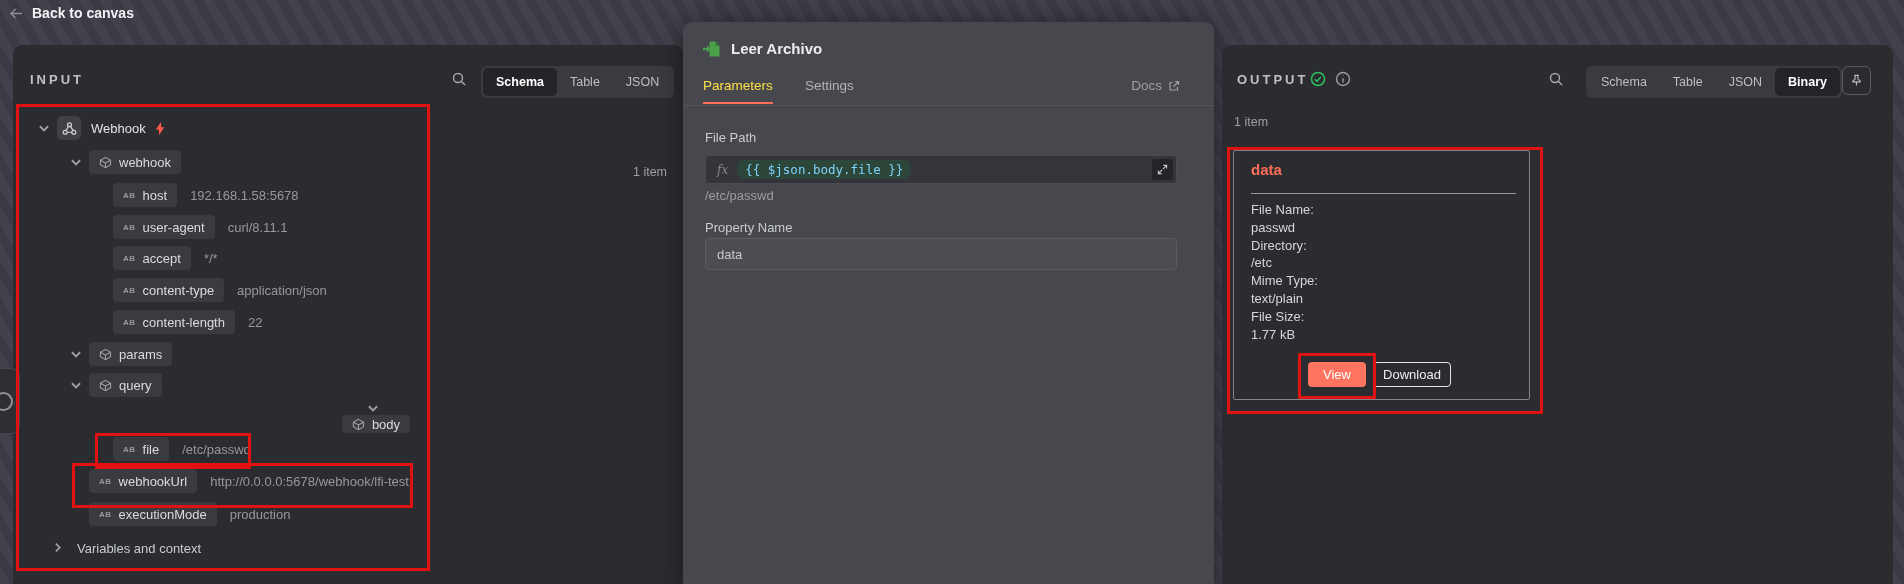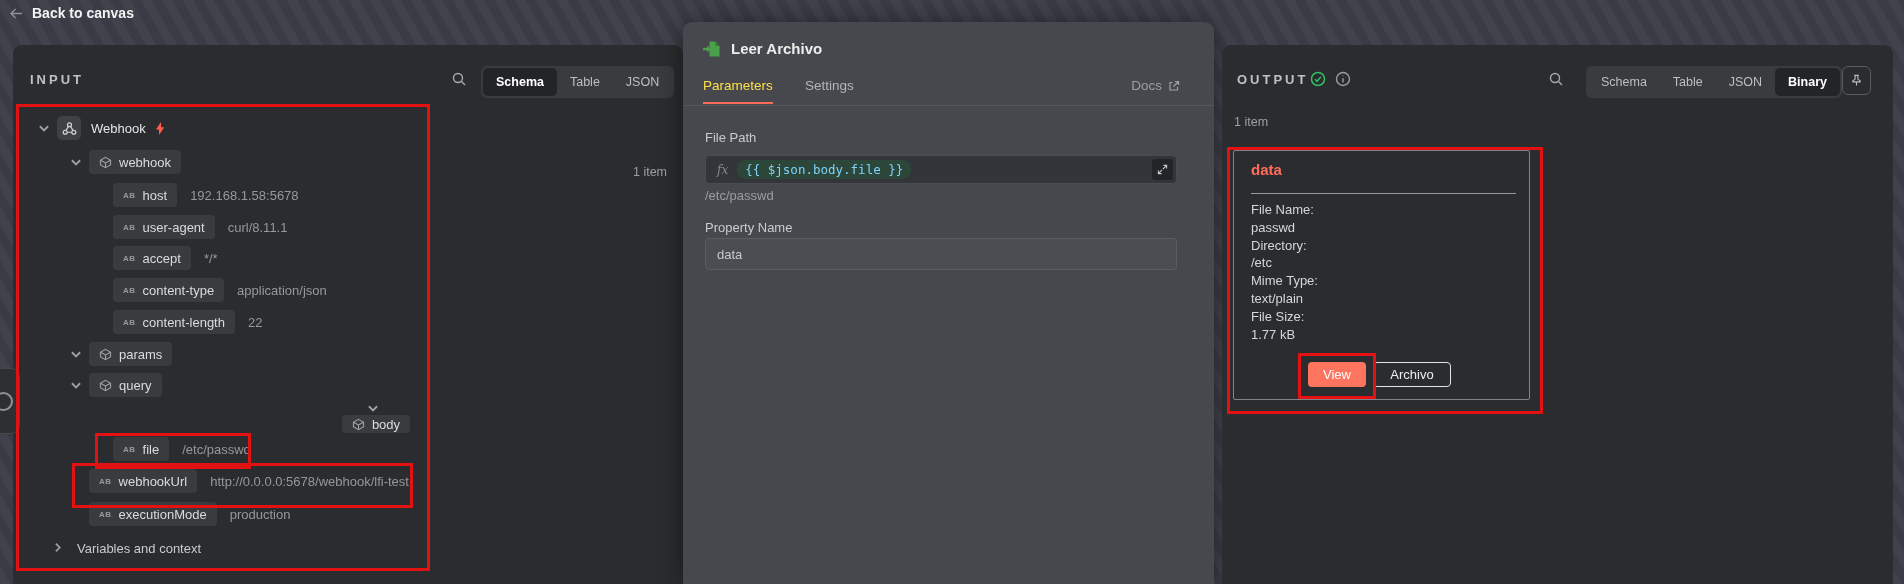--- a/index.html
+++ b/index.html
@@ -360,20 +360,20 @@
         <div>File Name:</div>
         <div>passwd</div>
         <div>Directory:</div>
         <div>/etc</div>
         <div>Mime Type:</div>
         <div>text/plain</div>
         <div>File Size:</div>
         <div>1.77 kB</div>
       </div>
       <div class="btn view">View</div>
-      <div class="btn dl">Archivo</div>
+      <div class="btn dl">Download</div>
     </div>
 
     <div class="ann" style="left:5px;top:102px;width:310px;height:261px;"></div>
     <div class="ann" style="left:76px;top:308px;width:72px;height:40px;"></div>
   </div>
 
 </div>
 
 </body></html>

